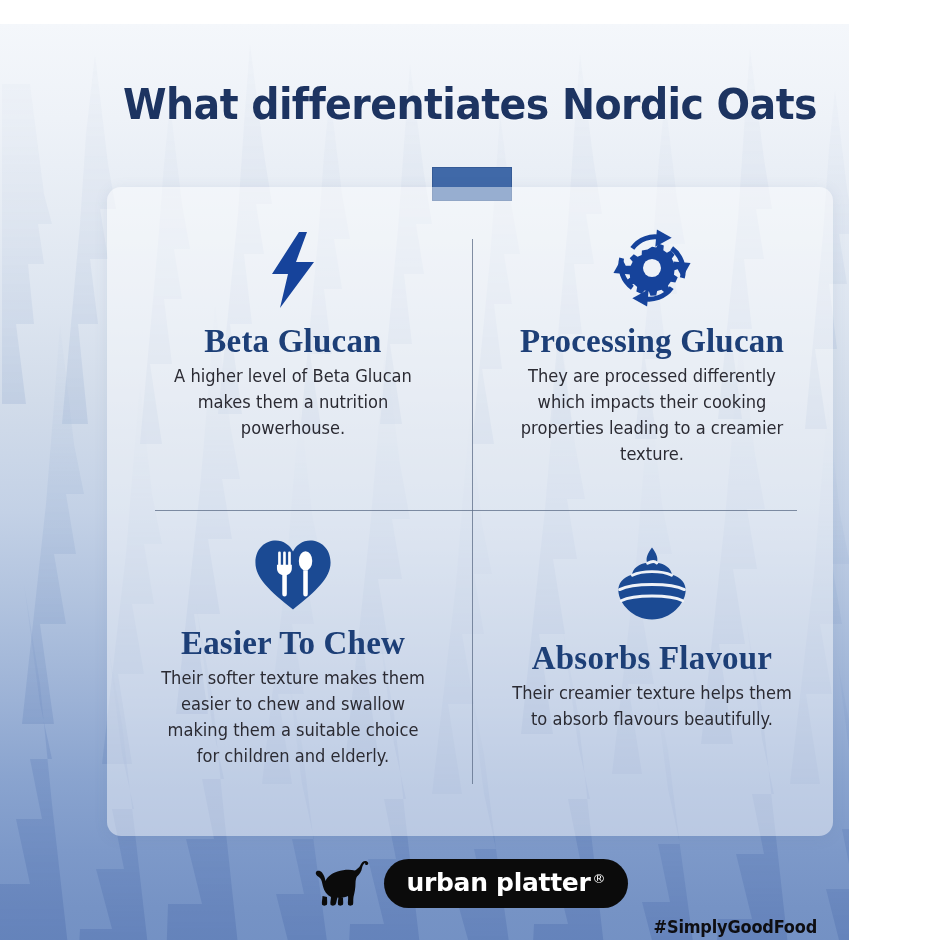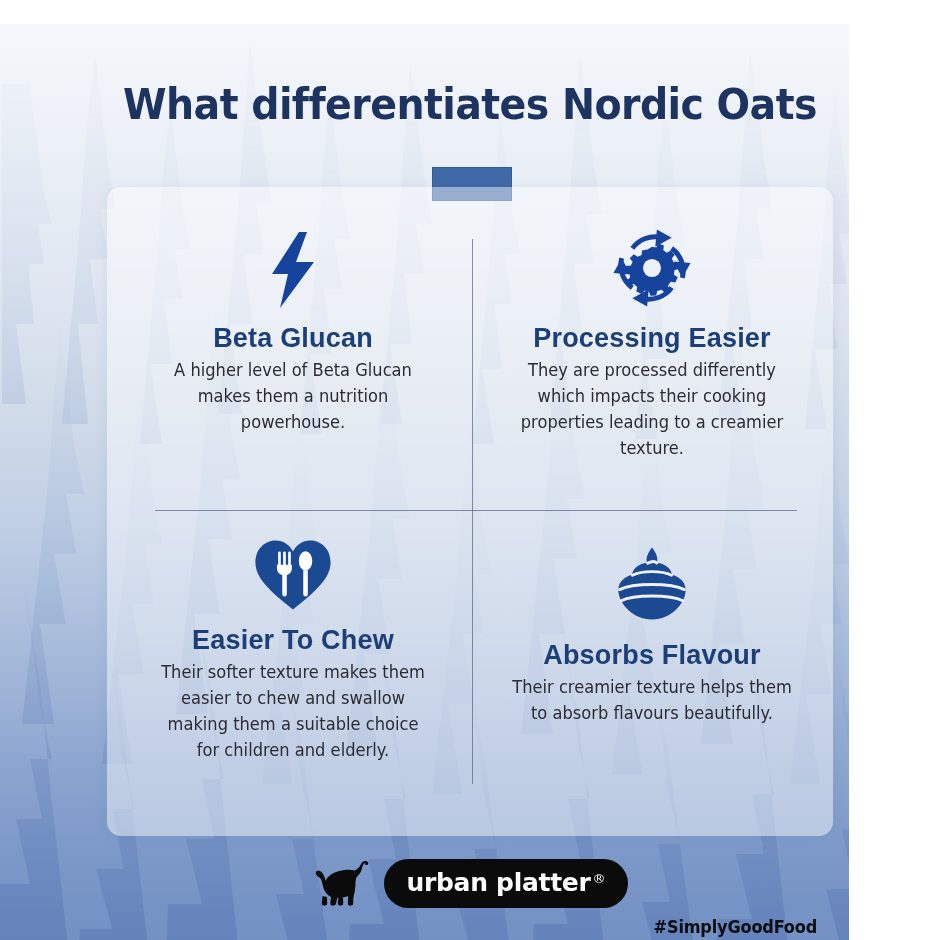--- a/index.html
+++ b/index.html
@@ -78,24 +78,24 @@
   .q3{left:16px;  top:340px; width:340px;height:290px;}
   .q4{left:378px; top:355px; width:334px;height:280px;}
 
   .icon-wrap{
     height:84px;
     display:flex;align-items:flex-end;justify-content:center;
   }
   .icon-wrap svg{display:block;}
 
   .q-title{
-    font-family:Liberation Sans, sans-serif;
+    font-family:Liberation Serif, serif;
     font-weight:bold;
     color:#1d3f77;
-    font-size:27px;
+    font-size:33px;
     letter-spacing:.2px;
     margin-top:14px;
   }
   .q-body{
     font-family:"DejaVu Sans", sans-serif;
     color:#2b2b33;
     font-size:17.5px;
     line-height:1.48;
     margin-top:4px;
     transform:scaleX(.93);
@@ -255,21 +255,21 @@
             <path d="M26 74 A34 34 0 0 1 13 38"></path>
           </g>
           <g fill="#16439B">
             <polygon points="56,3 74,13 54,24"></polygon>
             <polygon points="97,44 87,62 76,42"></polygon>
             <polygon points="44,97 26,87 46,76"></polygon>
             <polygon points="3,56 13,38 24,58"></polygon>
           </g>
         </svg>
       </div>
-      <div class="q-title">Processing Easier</div>
+      <div class="q-title">Processing Glucan</div>
       <div class="q-body">They are processed differently
 which impacts their cooking
 properties leading to a creamier
 texture.</div>
     </div>
 
     <div class="quad q4">
       <div class="icon-wrap">
         <svg width="80" height="80" viewBox="0 0 100 100">
           <path d="M50 2

